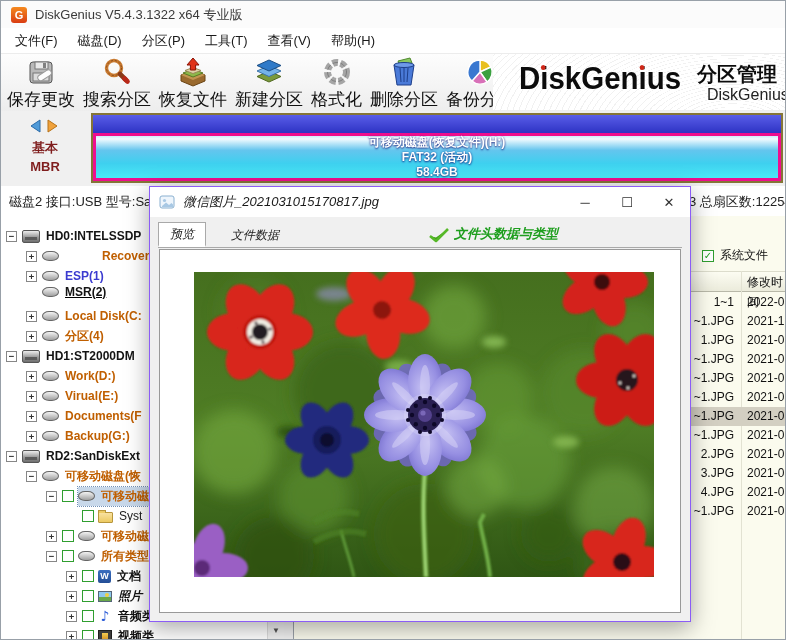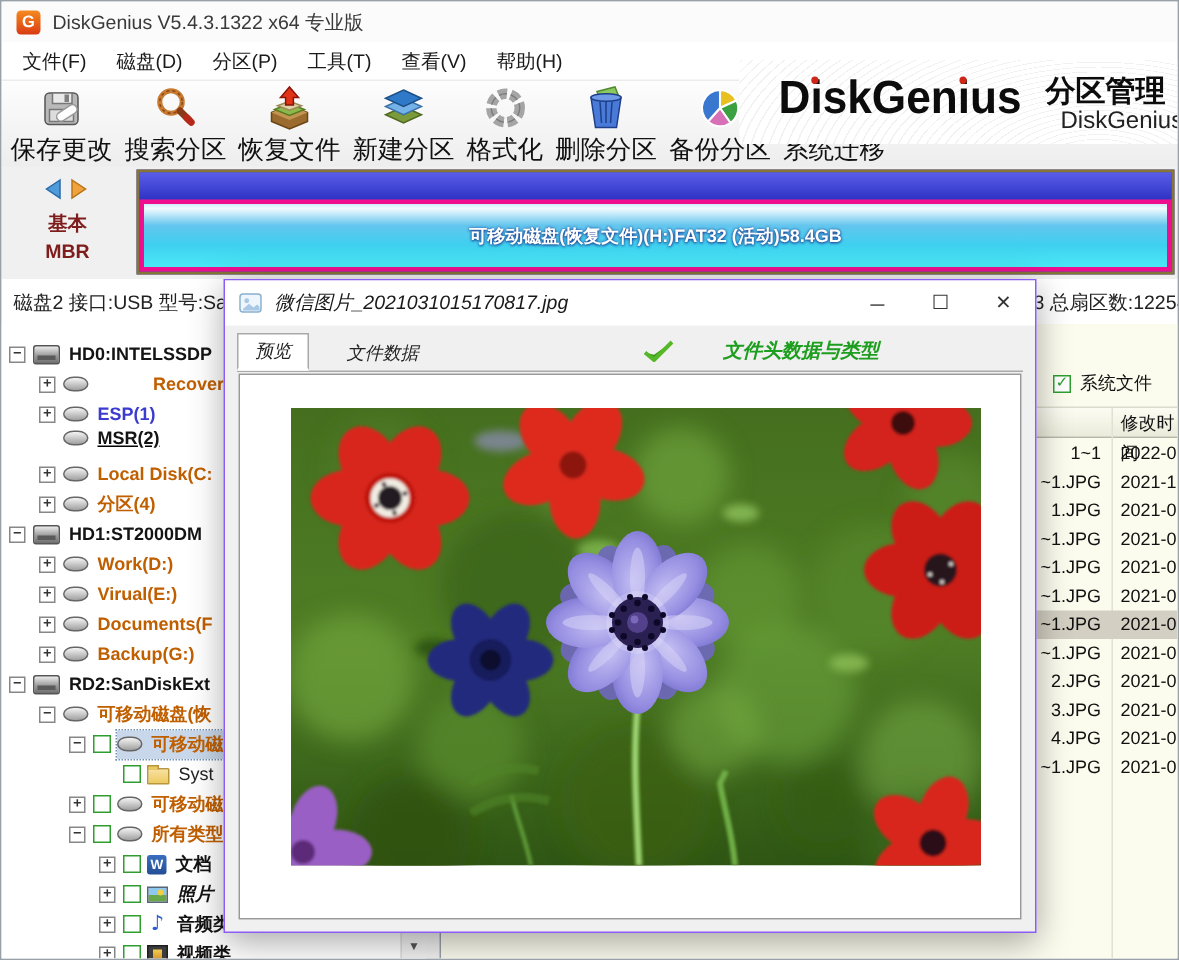--- a/index.html
+++ b/index.html
@@ -13,36 +13,36 @@
   
   .menubar{position:absolute;left:0;top:27px;right:0;height:25px;background:#fff;display:flex;align-items:center;padding-left:4px;}
   .menuitem{padding:0 10px;font-size:13px;color:#1a1a1a;line-height:25px;}
   
   .toolbar{position:absolute;left:0;top:52px;right:0;height:58px;background:linear-gradient(#fdfdfd,#ededed);
            border-top:1px solid #ececec;border-bottom:1px solid #c6c6c6;display:flex;align-items:flex-start;padding-left:2px;}
   .tbtn{display:flex;flex-direction:column;align-items:center;padding:3px 4px 0 4px;}
   .tbtn svg{width:30px;height:30px;}
   .tlab{font-size:17px;color:#111;margin-top:1px;white-space:nowrap;}
   
-  .brand{position:absolute;top:39px;left:492px;right:0;height:56px;background:#fff;overflow:hidden;
+  .brand{position:absolute;top:53px;left:492px;right:0;height:56px;background:#fff;overflow:hidden;
          background-image:repeating-radial-gradient(ellipse 430px 230px at 82% 135%,rgba(0,0,0,.055) 0 1px,transparent 1px 6px);text-align:right;}
   .logo{position:absolute;left:26px;top:7px;font-size:31px;font-weight:bold;color:#0c0c0c;transform:scaleX(.95);transform-origin:left;white-space:nowrap;}
   .logo .tit{position:relative;}
   .logo .tit::after{content:'';position:absolute;left:1px;top:4px;width:5px;height:5px;border-radius:50%;background:#cf2617;}
   .tagline{position:absolute;left:204px;top:7px;font-size:20px;font-weight:bold;color:#0c0c0c;white-space:nowrap;}
   .subtext{position:absolute;left:214px;top:32px;font-size:16px;color:#222;white-space:nowrap;}
   
   .diskrow{position:absolute;left:0;top:110px;right:0;height:75px;background:#f0f0f0;}
   .mbrpanel{position:absolute;left:0;top:0;width:88px;height:75px;text-align:center;}
   .mbrline{font-size:13px;font-weight:bold;color:#7f1d1d;line-height:19px;}
   .banner{position:absolute;left:90px;top:2px;width:692px;height:70px;border:2px solid #857537;background:#3d42d2;box-sizing:border-box;}
   .banner-top{height:18px;background:linear-gradient(#595de8,#2e33c4);}
   .banner-body{position:absolute;left:0;right:0;top:18px;bottom:0;border:3px solid #ef0e8e;box-sizing:border-box;
                background:linear-gradient(180deg,#cdeefb 0%,#f2fbff 7%,#64c5ee 34%,#3ed0ef 65%,#4ae9f6 100%);
-               display:flex;align-items:center;justify-content:center;
+               display:flex;flex-direction:column;align-items:center;justify-content:center;
                color:#fff;font-weight:bold;font-size:12px;line-height:15px;
                text-shadow:0 1px 2px rgba(10,20,120,.8),0 0 2px rgba(10,20,120,.5);}
   
   .statusrow{position:absolute;left:0;top:185px;right:0;height:30px;background:#fff;font-size:13px;color:#222;}
   .status-left{position:absolute;left:8px;top:7px;white-space:nowrap;}
   .status-right{position:absolute;left:688px;top:7px;white-space:nowrap;}
   
   .mainbg{position:absolute;left:0;top:215px;right:0;bottom:0;background:#f0f0f0;}
   .treepanel{position:absolute;left:0;top:215px;width:266px;bottom:0;background:#fff;overflow:hidden;}
   .trow{position:absolute;left:0;height:20px;display:flex;align-items:center;white-space:nowrap;font-size:12px;font-weight:bold;}
@@ -89,21 +89,21 @@
           border:1px solid #8b5cf6;box-shadow:0 6px 22px rgba(0,0,0,.35);z-index:20;box-sizing:border-box;font-style:italic;}
   .dtitle{position:absolute;left:0;top:0;right:0;height:30px;background:#fff;display:flex;align-items:center;}
   .dicon{width:16px;height:16px;margin-left:9px;flex:none;}
   .dtitletext{margin-left:8px;font-size:13px;color:#1a1a1a;white-space:nowrap;}
   .dspacer{flex:1;}
   .wbtn{width:42px;height:30px;display:flex;align-items:center;justify-content:center;font-size:13px;color:#333;}
   .dtabs{position:absolute;left:8px;top:36px;right:8px;height:24px;border-bottom:1px solid #a9a9a9;}
   .tab{position:absolute;bottom:0;height:23px;padding:0 11px;line-height:22px;font-size:12px;color:#222;box-sizing:border-box;}
   .tab.active{left:0;background:#fff;border:1px solid #a9a9a9;border-bottom:2px solid #fff;z-index:2;height:25px;}
   .tab.t2{left:62px;}
-  .dcheck{position:absolute;left:278px;top:38px;display:flex;align-items:center;font-weight:bold;color:#1e9e1e;font-size:13px;z-index:3;gap:28px;}
+  .dcheck{position:absolute;left:278px;top:38px;display:flex;align-items:flex-end;font-weight:bold;color:#1e9e1e;font-size:13px;z-index:3;}
   .dcheck svg{width:22px;height:16px;margin-right:4px;}
   .dcontent{position:absolute;left:9px;right:9px;top:62px;bottom:8px;background:#fff;border:1px solid #999;box-sizing:border-box;}
   .photo{position:absolute;left:34px;top:22px;width:460px;height:305px;}
 </style>
 </head>
 <body>
 
 <div class="app">
 
   <div class="titlebar">

